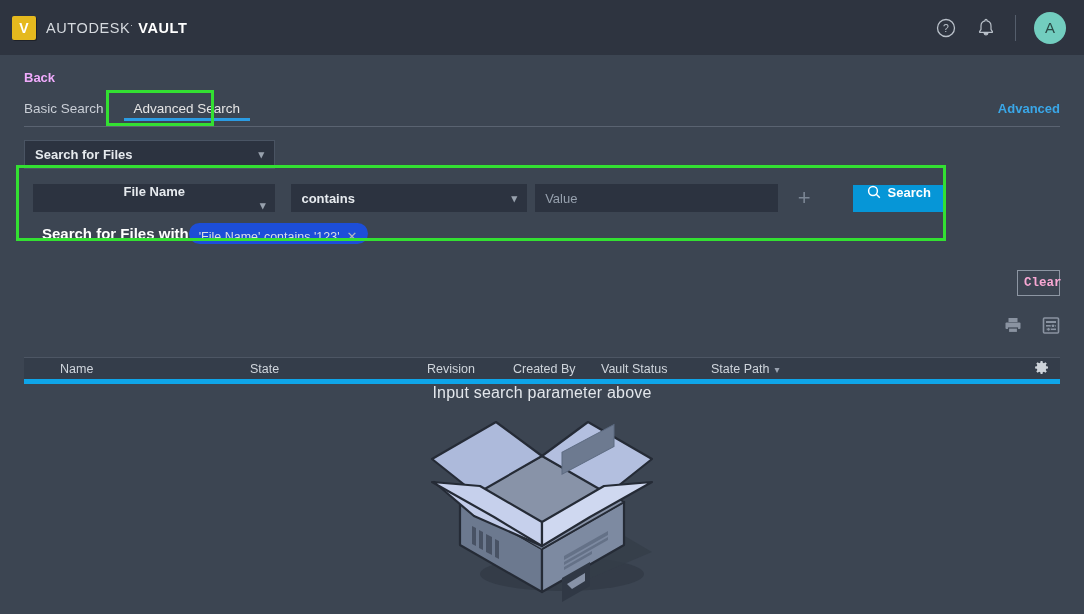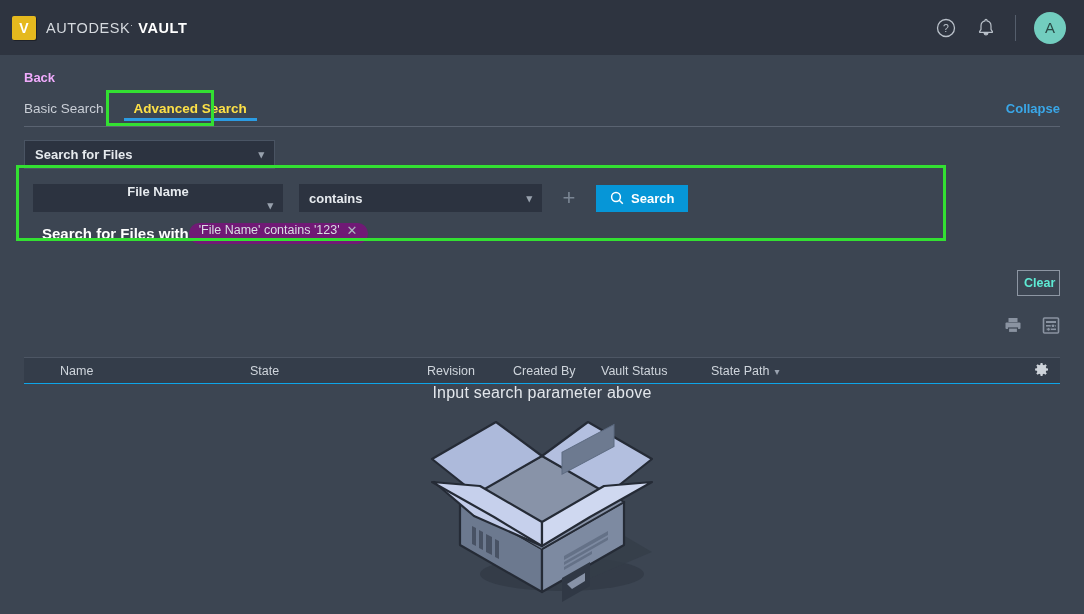--- a/index.html
+++ b/index.html
@@ -94,22 +94,22 @@
     align-items: center;
   }
   .tab {
     font-size: 13.5px;
     color: #c9ced6;
     padding: 0 10px 8px 0;
     cursor: pointer;
     position: relative;
   }
   .tab.active {
-    color: #fde047;
-    font-weight: bold;
+    color: #e5e5e5;
+    font-weight: normal;
     padding: 0 13px 8px 13px;
     margin-left: 7px;
   }
   .tab.active:after {
     content:"";
     position: absolute;
     left: 3px; right: 3px; bottom: 3px;
     height: 3px;
     background: #2b9ce3;
   }
@@ -178,86 +178,86 @@
   .fld.val  { width: 250px; margin-left: 8px; color: #96a0ad; cursor: text; }
   .plus {
     width: 30px; text-align: center;
     color: #7b8694;
     font-size: 22px; line-height: 1;
     margin-left: 12px;
     cursor: pointer;
     user-select: none;
   }
   .search-btn {
-    margin-left: 12px;
+    margin-left: 34px;
     background: #0696d7;
     color: #fff;
     height: 27px;
     padding: 0 14px;
-    display: flex; align-items: center; gap: 7px;
+    display: flex; gap: 7px;
     font-size: 13px; font-weight: bold;
     border: none;
     cursor: pointer;
     font-family: "Liberation Sans", sans-serif;
   }
 
   .crit-summary {
     display: flex;
     align-items: center;
     margin-top: 11px;
     padding-left: 9px;
   }
   .crit-summary-label {
     font-size: 15px;
     font-weight: bold;
     color: #ffffff;
   }
   .chip {
-    background: #701a75;
+    background: #1d4ed8;
     border-radius: 11px;
     height: 21px;
-    display: flex; align-items: flex-start; gap: 7px;
+    display: flex; align-items: flex-end; gap: 7px;
     padding: 0 10px;
     font-size: 12.5px;
     color: #d9dee4;
   }
   .chip-x { color: #aeb6c0; font-size: 13px; cursor: pointer; }
 
   .clear-btn {
     position: absolute;
     right: 24px; top: 215px;
     width: 43px; height: 26px;
     background: transparent;
     border: 1px solid #8d96a3;
-    color: #5eead4;
+    color: #f9a8d4;
     font-size: 12.5px;
     font-weight: bold;
     cursor: pointer;
-    font-family: Liberation Sans, sans-serif;
+    font-family: Liberation Mono, monospace;
   }
 
   
   .tool-row {
     position: absolute;
     right: 24px; top: 262px;
     display: flex; gap: 20px;
   }
   .tool-icon { cursor: pointer; }
 
   
   .results {
     position: absolute;
     left: 24px; right: 24px; top: 302px; bottom: 0;
     background: #3c4552;
   }
   .thead {
     height: 27px;
     background: #343d4a;
     border-top: 1px solid #4d5664;
-    border-bottom: 1px solid #0ea5e9;
+    border-bottom: 5px solid #0ea5e9;
     display: flex;
     align-items: center;
     font-size: 12.5px;
     color: #cfd5dc;
     position: relative;
   }
   .th { cursor: pointer; white-space: nowrap; }
   .th .cv { color: #9aa3b0; font-size: 10px; margin-left: 5px; }
   .gear-cell {
     position: absolute; right: 10px; top: 50%;
@@ -307,38 +307,41 @@
   </div>
 </div>
 
 <div class="page">
 
   <div class="back-link">Back</div>
 
   <div class="tabs-row">
     <div class="tab">Basic Search</div>
     <div class="tab active">Advanced Search</div>
-    <div class="collapse-link">Collapse</div>
+    <div class="collapse-link">Advanced</div>
     <div class="tabs-underline"></div>
   </div>
 
   <div class="scope-select">
     <span>Search for Files</span>
     <span class="caret">▾</span>
   </div>
 
   <div class="criteria">
     <div class="crit-row">
       <div class="fld attr">
         <span>File Name</span>
         <span class="caret">▾</span>
       </div>
       <div class="fld cond">
         <span>contains</span>
         <span class="caret">▾</span>
+      </div>
+      <div class="fld val">
+        <span>Value</span>
       </div>
       <div class="plus">+</div>
       <button class="search-btn">
         <svg width="14" height="14" viewBox="0 0 14 14">
             <circle cx="6" cy="6" r="4.4" fill="none" stroke="#fff" stroke-width="1.5"></circle>
             <line x1="9.3" y1="9.3" x2="12.8" y2="12.8" stroke="#fff" stroke-width="1.5"></line>
           </svg>
         <span>Search</span>
       </button>
     </div>

